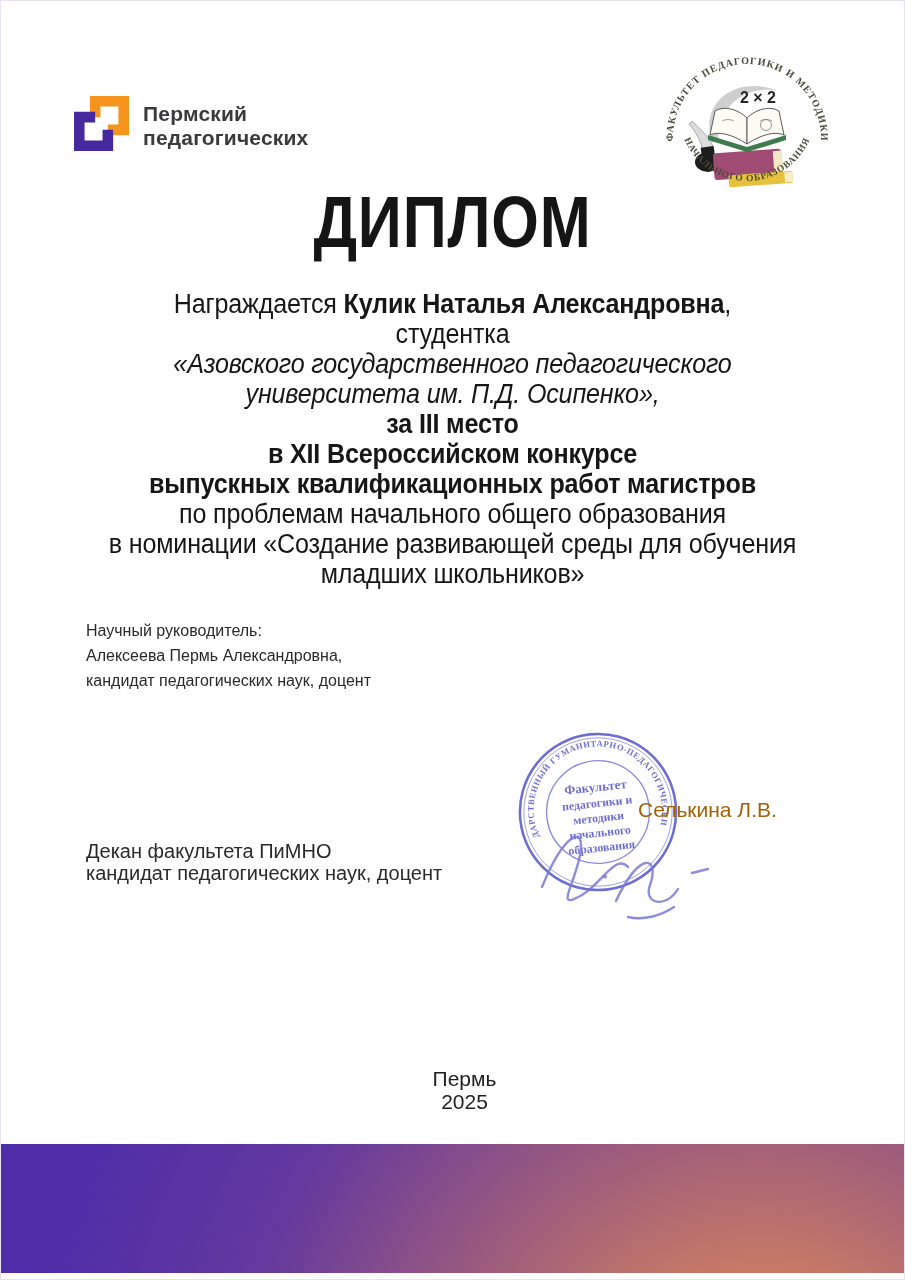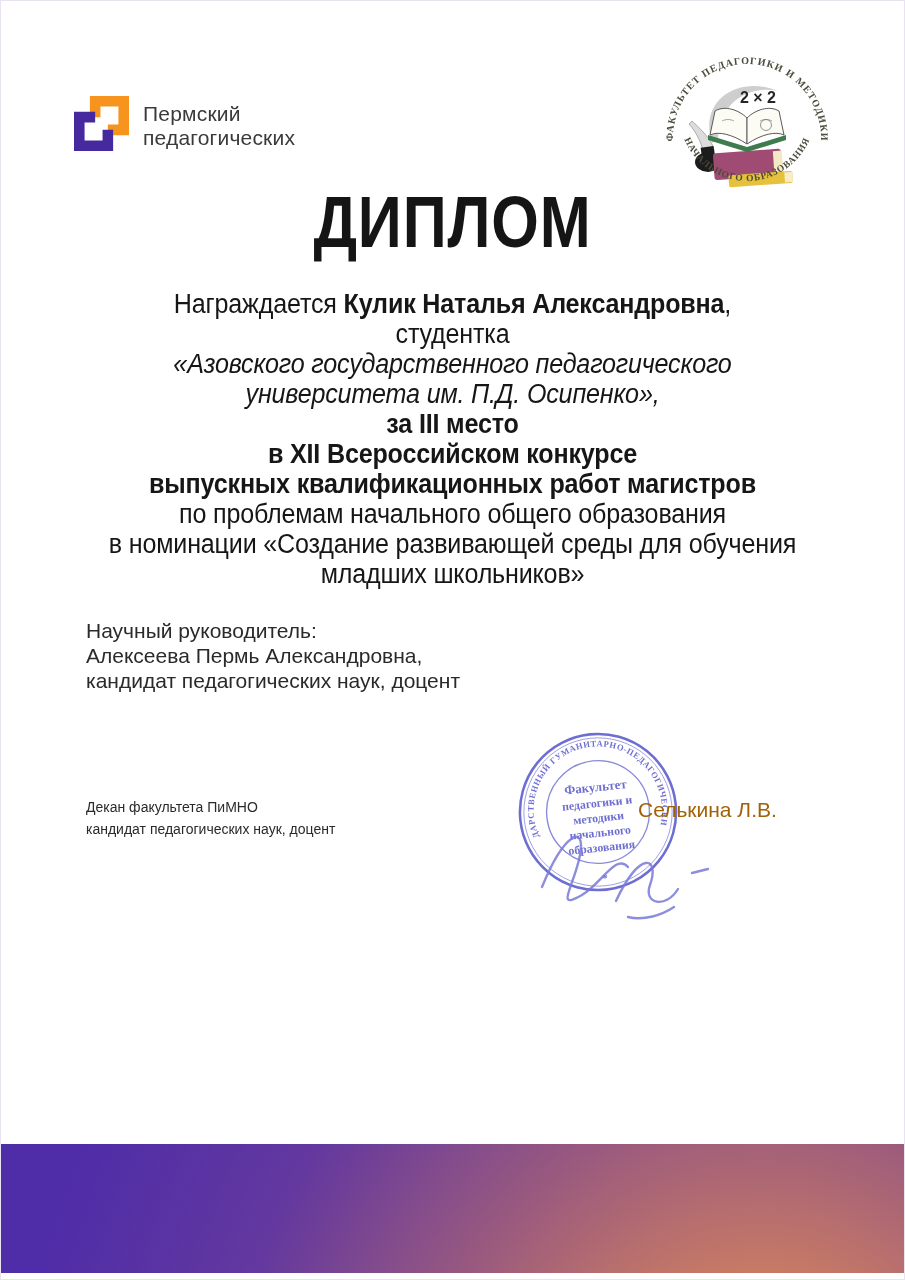--- a/index.html
+++ b/index.html
@@ -4,37 +4,37 @@
 <style>
   html,body{margin:0;padding:0;background:#888;}
   .page{
     position:relative;width:905px;height:1280px;margin:0 auto;
     background:#ffffff;border:1px solid #e9e2f0;box-sizing:border-box;
     font-family:"Liberation Sans",sans-serif;color:#1c1c1c;overflow:hidden;
   }
   
   .logo-group{position:absolute;left:73px;top:95px;display:flex;align-items:flex-start;}
   .logo-mark{width:55px;height:55px;display:block;}
-  .logo-words{margin-left:14px;margin-top:6px;font-size:21px;font-weight:400;
+  .logo-words{margin-left:14px;margin-top:6px;font-size:21px;font-weight:700;
     line-height:24px;color:#3a3a3c;letter-spacing:0.2px;}
   
   .emblem{position:absolute;left:661px;top:40px;width:170px;height:170px;}
   
   .title{position:absolute;left:0;right:0;top:180px;text-align:center;
     font-size:72px;font-weight:700;color:#151515;transform:scaleX(0.85);
     transform-origin:50% 0;letter-spacing:1px;}
   
   .body-text{position:absolute;left:0;right:0;top:288px;text-align:center;
     font-size:27px;line-height:30px;color:#161616;transform:scaleX(0.93);
     transform-origin:50% 0;letter-spacing:-0.2px;}
   .body-text .b{font-weight:700;}
   .body-text .i{font-style:italic;}
   
-  .supervisor{position:absolute;left:85px;top:617px;font-size:21px;line-height:25px;color:#2a2a2a;}
-  .dean{position:absolute;left:85px;top:795px;font-size:14px;line-height:22px;color:#2a2a2a;}
+  .supervisor{position:absolute;left:85px;top:617px;font-size:16px;line-height:25px;color:#2a2a2a;}
+  .dean{position:absolute;left:85px;top:839px;font-size:20px;line-height:22px;color:#2a2a2a;}
   .signer-name{position:absolute;left:637px;top:797px;font-size:21px;color:#a16207;}
   
   .stamp{position:absolute;left:513px;top:727px;width:168px;height:168px;opacity:0.88;}
   .signature{position:absolute;left:523px;top:808px;width:200px;height:120px;}
   
   .city-year{position:absolute;left:0;right:0;top:1066px;text-align:center;
     font-size:21px;line-height:23px;color:#222;text-indent:24px;}
   
   .footer-bar{position:absolute;left:0;top:1143px;width:905px;height:129px;
     background:radial-gradient(circle 740px at 84% 230%,
@@ -146,17 +146,19 @@
       <path d="M 18,78 C 40,24 62,14 56,46 C 50,78 30,102 58,86 C 78,74 92,44 104,58"></path>
       <path d="M 92,92 C 116,40 136,48 126,76 C 119,95 142,100 154,80"></path>
       <path d="M 104,108 C 120,112 138,106 150,98"></path>
       <path d="M 168,64 L 184,60"></path>
     </g>
   </svg>
 
   <div class="signer-name">Селькина Л.В.</div>
 
   <div class="city-year">
+    <div>Пермь</div>
+    <div>2025</div>
   </div>
 
   <div class="footer-bar"></div>
 
 </div>
 
 </body></html>

